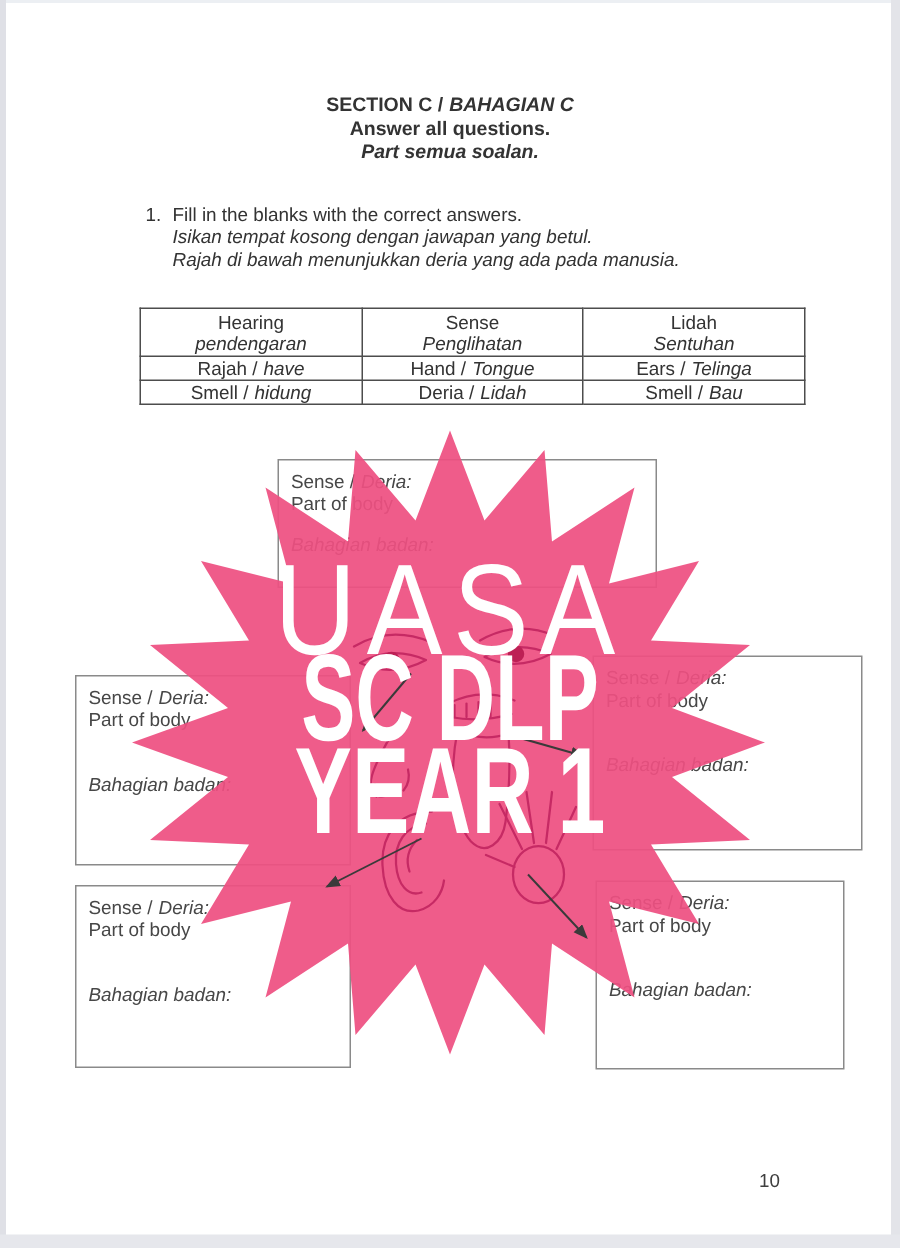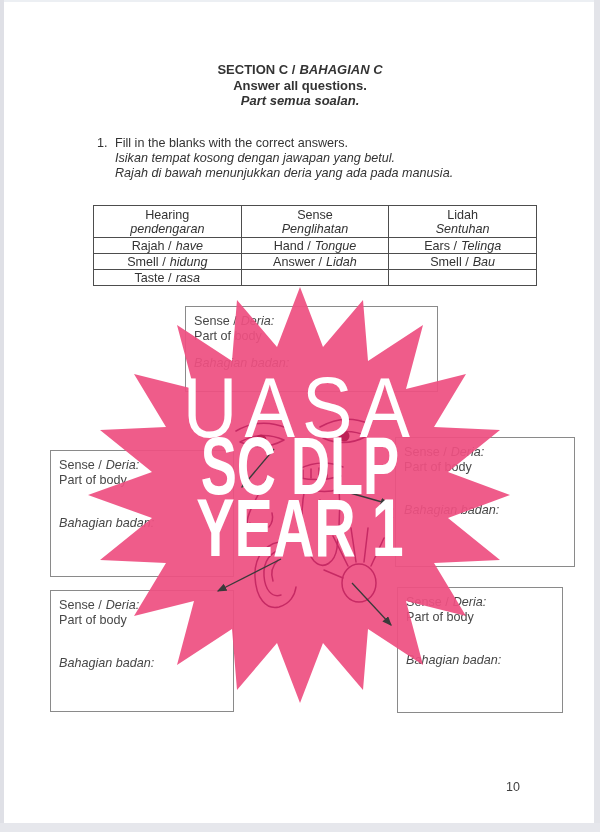--- a/index.html
+++ b/index.html
@@ -90,27 +90,22 @@
             <div class="it">Sentuhan</div>
       </td>
     </tr>
     <tr>
       <td><span>Rajah /</span><span class="it ms">have</span></td>
       <td><span>Hand /</span><span class="it ms">Tongue</span></td>
       <td><span>Ears /</span><span class="it ms">Telinga</span></td>
     </tr>
     <tr>
       <td><span>Smell /</span><span class="it ms">hidung</span></td>
-      <td><span>Answer /</span><span class="it ms">Lidah</span></td>
+      <td><span>Deria /</span><span class="it ms">Lidah</span></td>
       <td><span>Smell /</span><span class="it ms">Bau</span></td>
-    </tr>
-    <tr>
-      <td><span>Taste /</span><span class="it ms">rasa</span></td>
-      <td><span></span><span class="it ms"></span></td>
-      <td><span></span><span class="it ms"></span></td>
     </tr>
   </tbody>
     </table>
 
   <div class="abox" id="abox-top">
     <div><span>Sense /</span><span class="it ms">Deria:</span></div>
     <div>Part of body</div>
     <div class="gap"></div>
     <div class="it">Bahagian badan:</div>
   </div>

